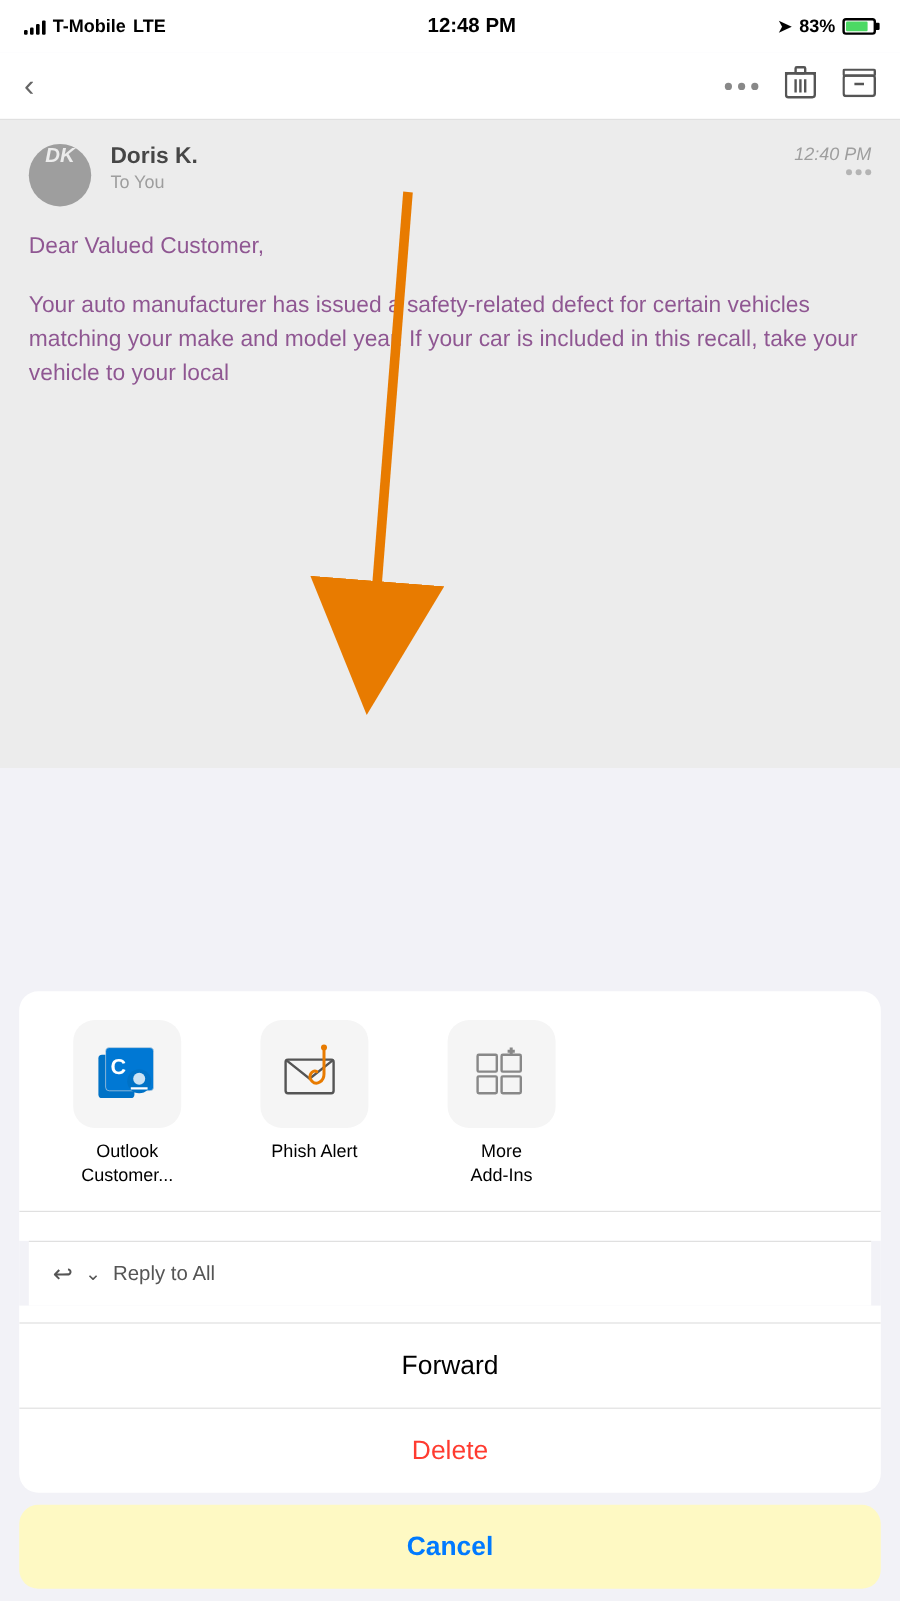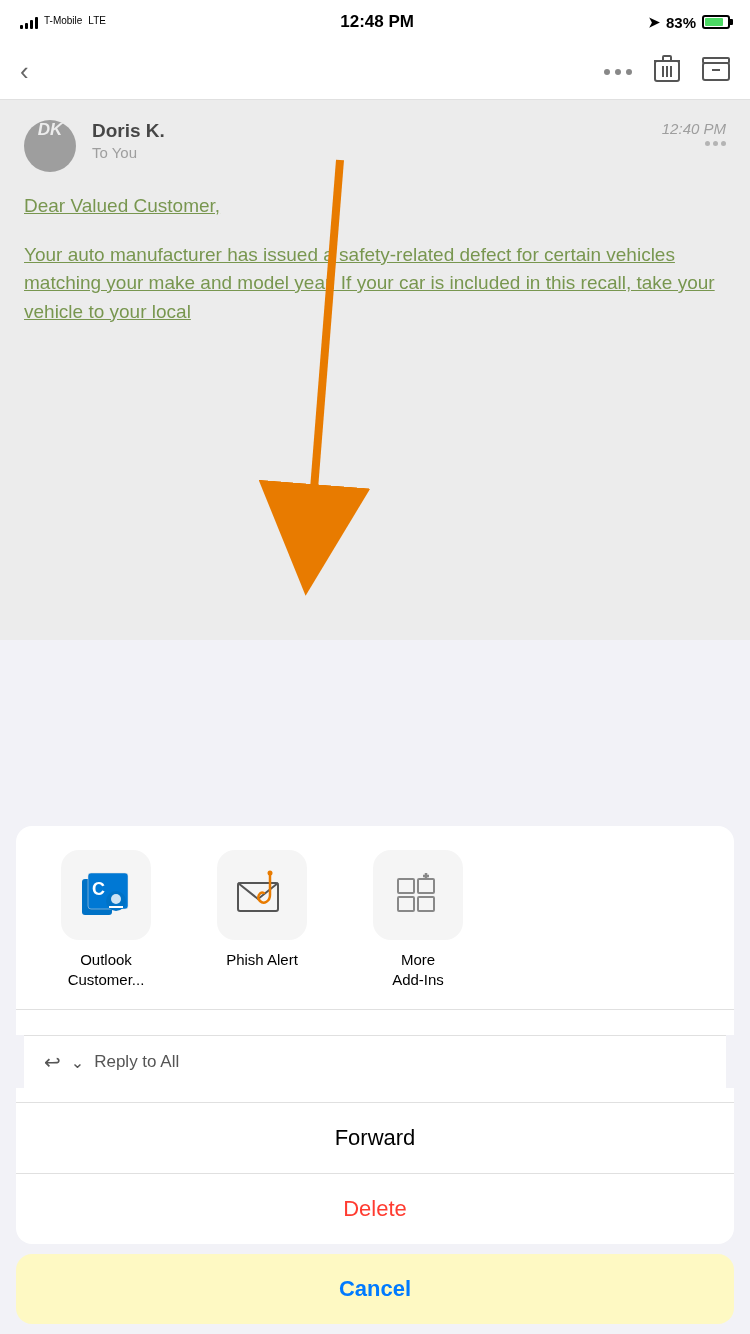--- a/index.html
+++ b/index.html
@@ -19,24 +19,24 @@
       background: #fff;
       display: flex;
       align-items: center;
       justify-content: space-between;
       padding: 0 20px;
       font-size: 16px;
       font-weight: 600;
     }
     .status-left {
       display: flex;
-      align-items: flex-start;
+      align-items: center;
       gap: 6px;
-      font-size: 10px;
-      font-weight: 400;
+      font-size: 15px;
+      font-weight: 700;
     }
     .signal-bars {
       display: flex;
       align-items: flex-end;
       gap: 2px;
       height: 14px;
     }
     .signal-bars span {
       width: 3px;
       background: #000;
@@ -192,22 +192,21 @@
     .email-more-dots span {
       width: 5px;
       height: 5px;
       border-radius: 50%;
       background: #aaa;
     }
 
     .email-body {
       font-size: 19px;
       line-height: 1.5;
-      color: #4d7c0f;
-      text-decoration: underline;
+      color: #701a75;
     }
 
     
     .arrow-overlay {
       position: absolute;
       top: 0;
       left: 0;
       width: 100%;
       pointer-events: none;
       z-index: 5;

